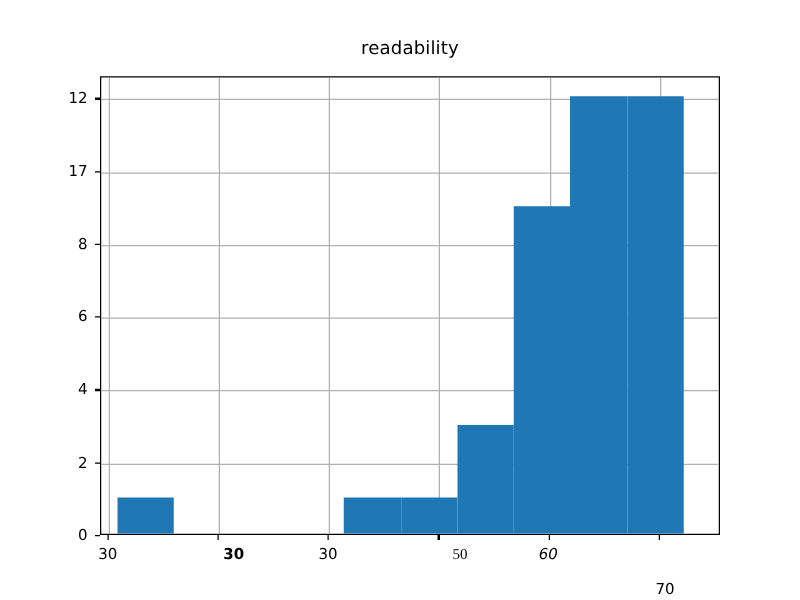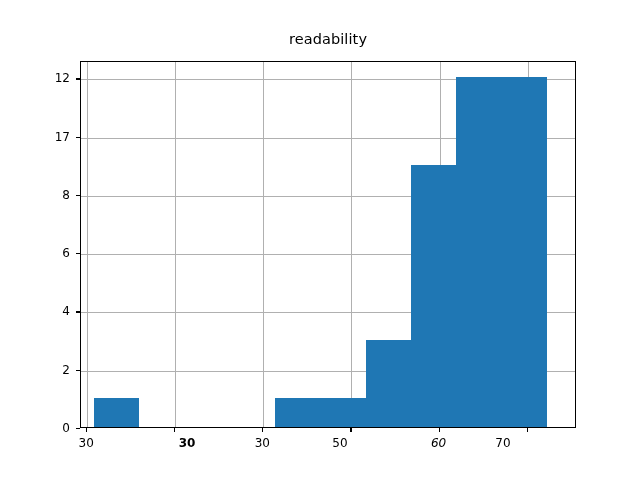--- a/index.html
+++ b/index.html
@@ -179,26 +179,26 @@
       </div>
       <div class="tick-x" style="left: 174.266px;"></div>
       <div class="ticklabel-x-wrap" style="left: 157px; font-weight: bold;">
         <span class="ticklabel-x">30</span>
       </div>
       <div class="tick-x" style="left: 262.366px;"></div>
       <div class="ticklabel-x-wrap" style="left: 232.366px;">
         <span class="ticklabel-x">30</span>
       </div>
       <div class="tick-x" style="left: 350.465px;"></div>
-      <div class="ticklabel-x-wrap" style="left: 310px;">
+      <div class="ticklabel-x-wrap" style="left: 338px; font-family: Liberation Serif, serif;">
         <span class="ticklabel-x">50</span>
       </div>
       <div class="tick-x" style="left: 438.565px;"></div>
       <div class="ticklabel-x-wrap" style="left: 408.565px; font-style: italic;">
         <span class="ticklabel-x">60</span>
       </div>
       <div class="tick-x" style="left: 526.664px;"></div>
-      <div class="ticklabel-x-wrap" style="left: 473px;">
+      <div class="ticklabel-x-wrap" style="left: 502px; margin-top: 28px;">
         <span class="ticklabel-x">70</span>
       </div>
     </div>
 
 </div>
 
 </body></html>

